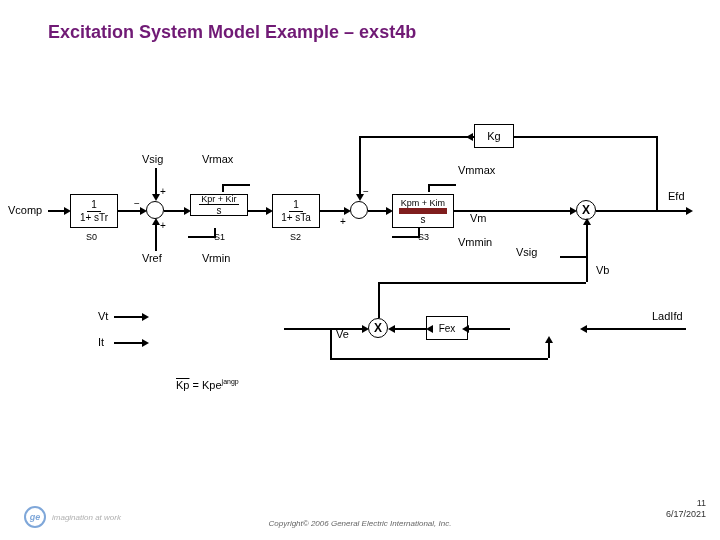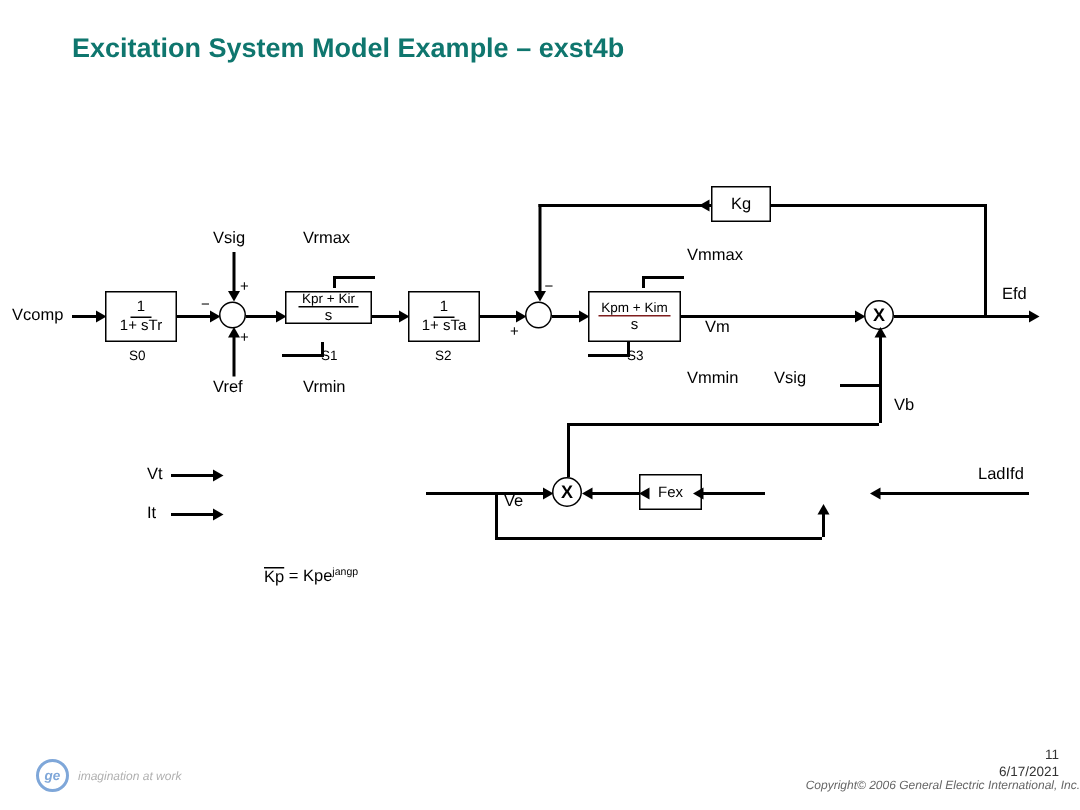--- a/index.html
+++ b/index.html
@@ -1,17 +1,17 @@
 <!DOCTYPE html>
 <html><head>
 <meta charset="utf-8">
 <style>
   *{box-sizing:border-box;margin:0;padding:0}
   body{width:720px;height:540px;background:#fff;font-family:Arial,Helvetica,sans-serif;position:relative;overflow:hidden}
-  .title{position:absolute;left:48px;top:22px;color:#0f766e;font-weight:bold;font-size:18px}
+  .title{position:absolute;left:48px;top:22px;color:#701a75;font-weight:bold;font-size:18px}
   .diagram{position:absolute;left:0;top:60px;width:720px;height:360px}
   .box{position:absolute;border:1.5px solid #000;background:#fff;display:flex;flex-direction:column;align-items:center;justify-content:center;font-size:10px;font-family:Arial}
   .frac .num{border-bottom:1px solid #000;padding:0 4px;line-height:12px}
   .frac .den{padding:0 4px;line-height:12px}
   .txt{position:absolute;font-size:11px;font-family:Arial;color:#000;white-space:nowrap}
   .txt.sm{font-size:9px}
   .sum{position:absolute;width:18px;height:18px;border:1.5px solid #000;border-radius:50%;background:#fff}
   .mult{position:absolute;width:20px;height:20px;border:1.5px solid #000;border-radius:50%;background:#fff;display:flex;align-items:center;justify-content:center;font-size:12px;font-weight:bold}
   .sign{position:absolute;font-size:10px;font-family:Arial}
   .line{position:absolute;background:#000}
@@ -20,21 +20,21 @@
   .arrR{position:absolute;width:0;height:0;border-top:4px solid transparent;border-bottom:4px solid transparent;border-left:7px solid #000}
   .arrL{position:absolute;width:0;height:0;border-top:4px solid transparent;border-bottom:4px solid transparent;border-right:7px solid #000}
   .arrD{position:absolute;width:0;height:0;border-left:4px solid transparent;border-right:4px solid transparent;border-top:7px solid #000}
   .arrU{position:absolute;width:0;height:0;border-left:4px solid transparent;border-right:4px solid transparent;border-bottom:7px solid #000}
   .limit{position:absolute}
   .limit .lh{position:absolute;background:#000;height:1.5px;width:28px}
   .limit .lv{position:absolute;background:#000;width:1.5px;height:8px}
   .footer{position:absolute;bottom:12px;left:0;width:720px}
   .logo{position:absolute;left:24px;bottom:0;width:22px;height:22px;border:2px solid #7fa7d9;border-radius:50%;display:flex;align-items:center;justify-content:center;font-size:9px;color:#7fa7d9;font-style:italic;font-weight:bold}
   .tag{position:absolute;left:52px;bottom:6px;font-size:8px;color:#b0b0b0;font-style:italic}
-  .copy{position:absolute;left:0;width:720px;text-align:right;bottom:0;font-size:8px;color:#666;font-style:italic}
+  .copy{position:absolute;left:0;width:720px;text-align:center;bottom:0;font-size:8px;color:#666;font-style:italic}
   .pg{position:absolute;right:14px;bottom:8px;font-size:9px;color:#333;text-align:right;line-height:11px}
   .ovl{text-decoration:overline;display:inline-block}
 </style>
 </head>
 <body>
 
 <div class="title">Excitation System Model Example – exst4b</div>
 
 <div class="diagram">
 
@@ -97,31 +97,31 @@
   <div class="arrR" style="left:344px;top:146.5px"></div>
 
   <div class="sum" style="left:350px;top:141px"></div>
   <div class="sign" style="left:340px;top:156px">+</div>
   <div class="sign" style="left:363px;top:126px">−</div>
 
   <div class="line hline" style="left:368px;top:150px;width:20px"></div>
   <div class="arrR" style="left:386px;top:146.5px"></div>
 
   <div class="box" style="left:392px;top:134px;width:62px;height:34px">
-    <div style="border-bottom:1px solid #7f1d1d;padding:0 2px;font-size:9px">Kpm + Kim</div>
+    <div style="border-bottom:6px solid #7f1d1d;padding:0 2px;font-size:9px">Kpm + Kim</div>
     <div style="font-size:10px;padding:0 2px">s</div>
   </div>
   <div class="txt sm" style="left:418px;top:172px">S3</div>
 
   <div class="txt" style="left:458px;top:104px">Vmmax</div>
   <div class="limit" style="left:428px;top:124px">
       <div class="lh" style="left:0;top:0"></div>
       <div class="lv" style="left:0;top:0"></div>
     </div>
-  <div class="txt" style="left:458px;top:186px">Vmmin</div>
+  <div class="txt" style="left:458px;top:176px">Vmmin</div>
   <div class="limit" style="left:392px;top:168px">
       <div class="lh" style="left:0;top:8px"></div>
       <div class="lv" style="left:26px;top:0"></div>
     </div>
 
   <div class="line hline" style="left:454px;top:150px;width:118px"></div>
   <div class="txt" style="left:470px;top:152px">Vm</div>
   <div class="arrR" style="left:570px;top:146.5px"></div>
 
   <div class="box" style="left:474px;top:64px;width:40px;height:24px;font-size:11px">Kg</div>

